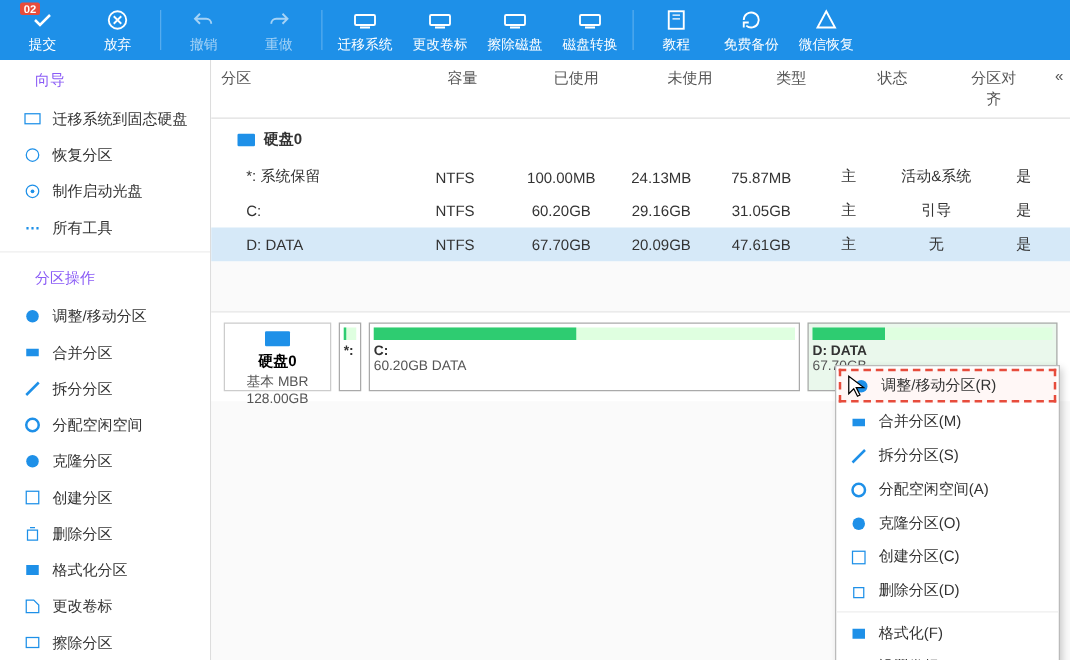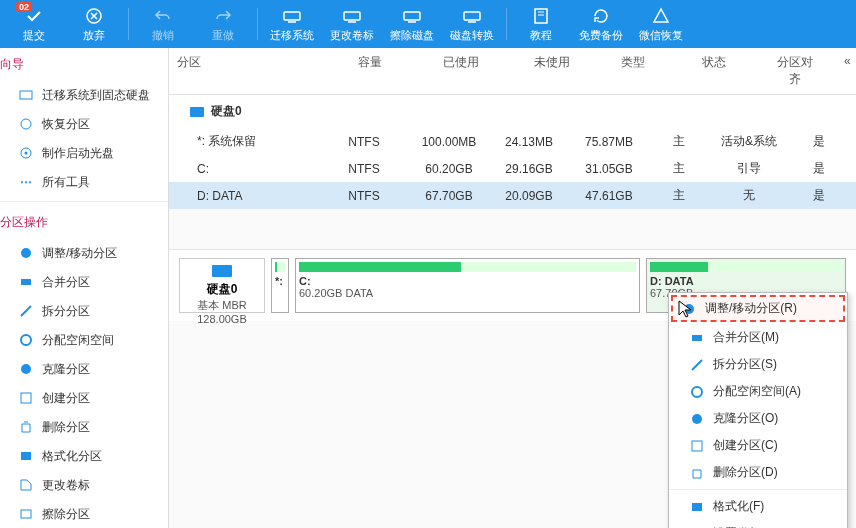--- a/index.html
+++ b/index.html
@@ -8,21 +8,21 @@
 .toolbar { background: #1e90e8; height: 48px; display: flex; align-items: center; padding: 0 4px; color: #fff; }
 .toolbar .badge { position: absolute; top: 2px; left: 12px; background: #e74c3c; color: #fff; padding: 0 3px; font-size: 9px; border-radius: 2px; font-weight: bold; }
 .tb-item { display: flex; flex-direction: column; align-items: center; justify-content: center; width: 60px; height: 48px; cursor: pointer; position: relative; }
 .tb-item .icon { width: 20px; height: 20px; display: flex; align-items: center; justify-content: center; }
 .tb-item .label { font-size: 11px; margin-top: 2px; }
 .tb-item.dim { opacity: 0.6; }
 .tb-sep { width: 1px; height: 32px; background: rgba(255,255,255,0.25); margin: 0 4px; }
 
 .main { display: flex; height: 480px; }
 .sidebar { width: 172px; border-right: 1px solid #ddd; overflow-y: auto; background: #fff; }
-.section-title { padding: 8px 0; color: #be185d; font-size: 12px; }
+.section-title { padding: 8px 28px; color: #8b5cf6; font-size: 12px; }
 .nav-item { display: flex; align-items: flex-start; padding: 6px 12px 6px 18px; cursor: pointer; color: #333; }
 .nav-item .nav-icon { width: 16px; height: 16px; margin-right: 8px; display: flex; align-items: center; justify-content: center; }
 .hr { border-top: 1px solid #eee; margin: 4px 0; }
 
 .content { flex: 1; display: flex; flex-direction: column; background: #fafafa; }
 .table-area { background: #fff; }
 .thead { display: flex; border-bottom: 1px solid #e0e0e0; color: #555; gap: 11px; }
 .th { padding: 6px 8px; text-align: center; }
 .th.left { text-align: left; }
 .col-part { width: 150px; }
@@ -47,21 +47,21 @@
 .part-box { border: 1px solid #aaa; padding: 3px; display: flex; flex-direction: column; justify-content: flex-start; }
 .part-box .bar-wrap { height: 10px; background: #dfffe0; position: relative; margin-bottom: 3px; }
 .part-box .bar-fill { height: 100%; background: #2ecc71; }
 .part-box .ptitle { font-size: 11px; font-weight: bold; color: #333; }
 .part-box .pinfo  { font-size: 11px; color: #555; }
 .part-box.reserved { width: 18px; }
 .part-box.c-drive { flex: 1; }
 .part-box.d-drive { width: 200px; background: #eaf8ec; }
 
 .context-menu { position: absolute; top: 292px; left: 668px; width: 180px; background: #fff; border: 1px solid #bbb; box-shadow: 2px 2px 6px rgba(0,0,0,0.2); z-index: 50; }
-.cm-item { display: flex; align-items: center; padding: 5px 20px; cursor: pointer; color: #333; }
+.cm-item { display: flex; align-items: center; padding: 5px 10px; cursor: pointer; color: #333; }
 .cm-item .cm-icon { width: 16px; height: 16px; margin-right: 8px; display: flex; align-items: center; justify-content: center; }
 .cm-item.hl { border: 2px dashed #e74c3c; background: #fff7f6; margin: 2px; padding: 3px 8px; }
 .cm-sep { border-top: 1px solid #eee; margin: 3px 0; }
 
 .cursor { position: absolute; top: 300px; left: 678px; z-index: 60; }
 
 svg { display: block; }
 </style>
 </head>
 <body>

